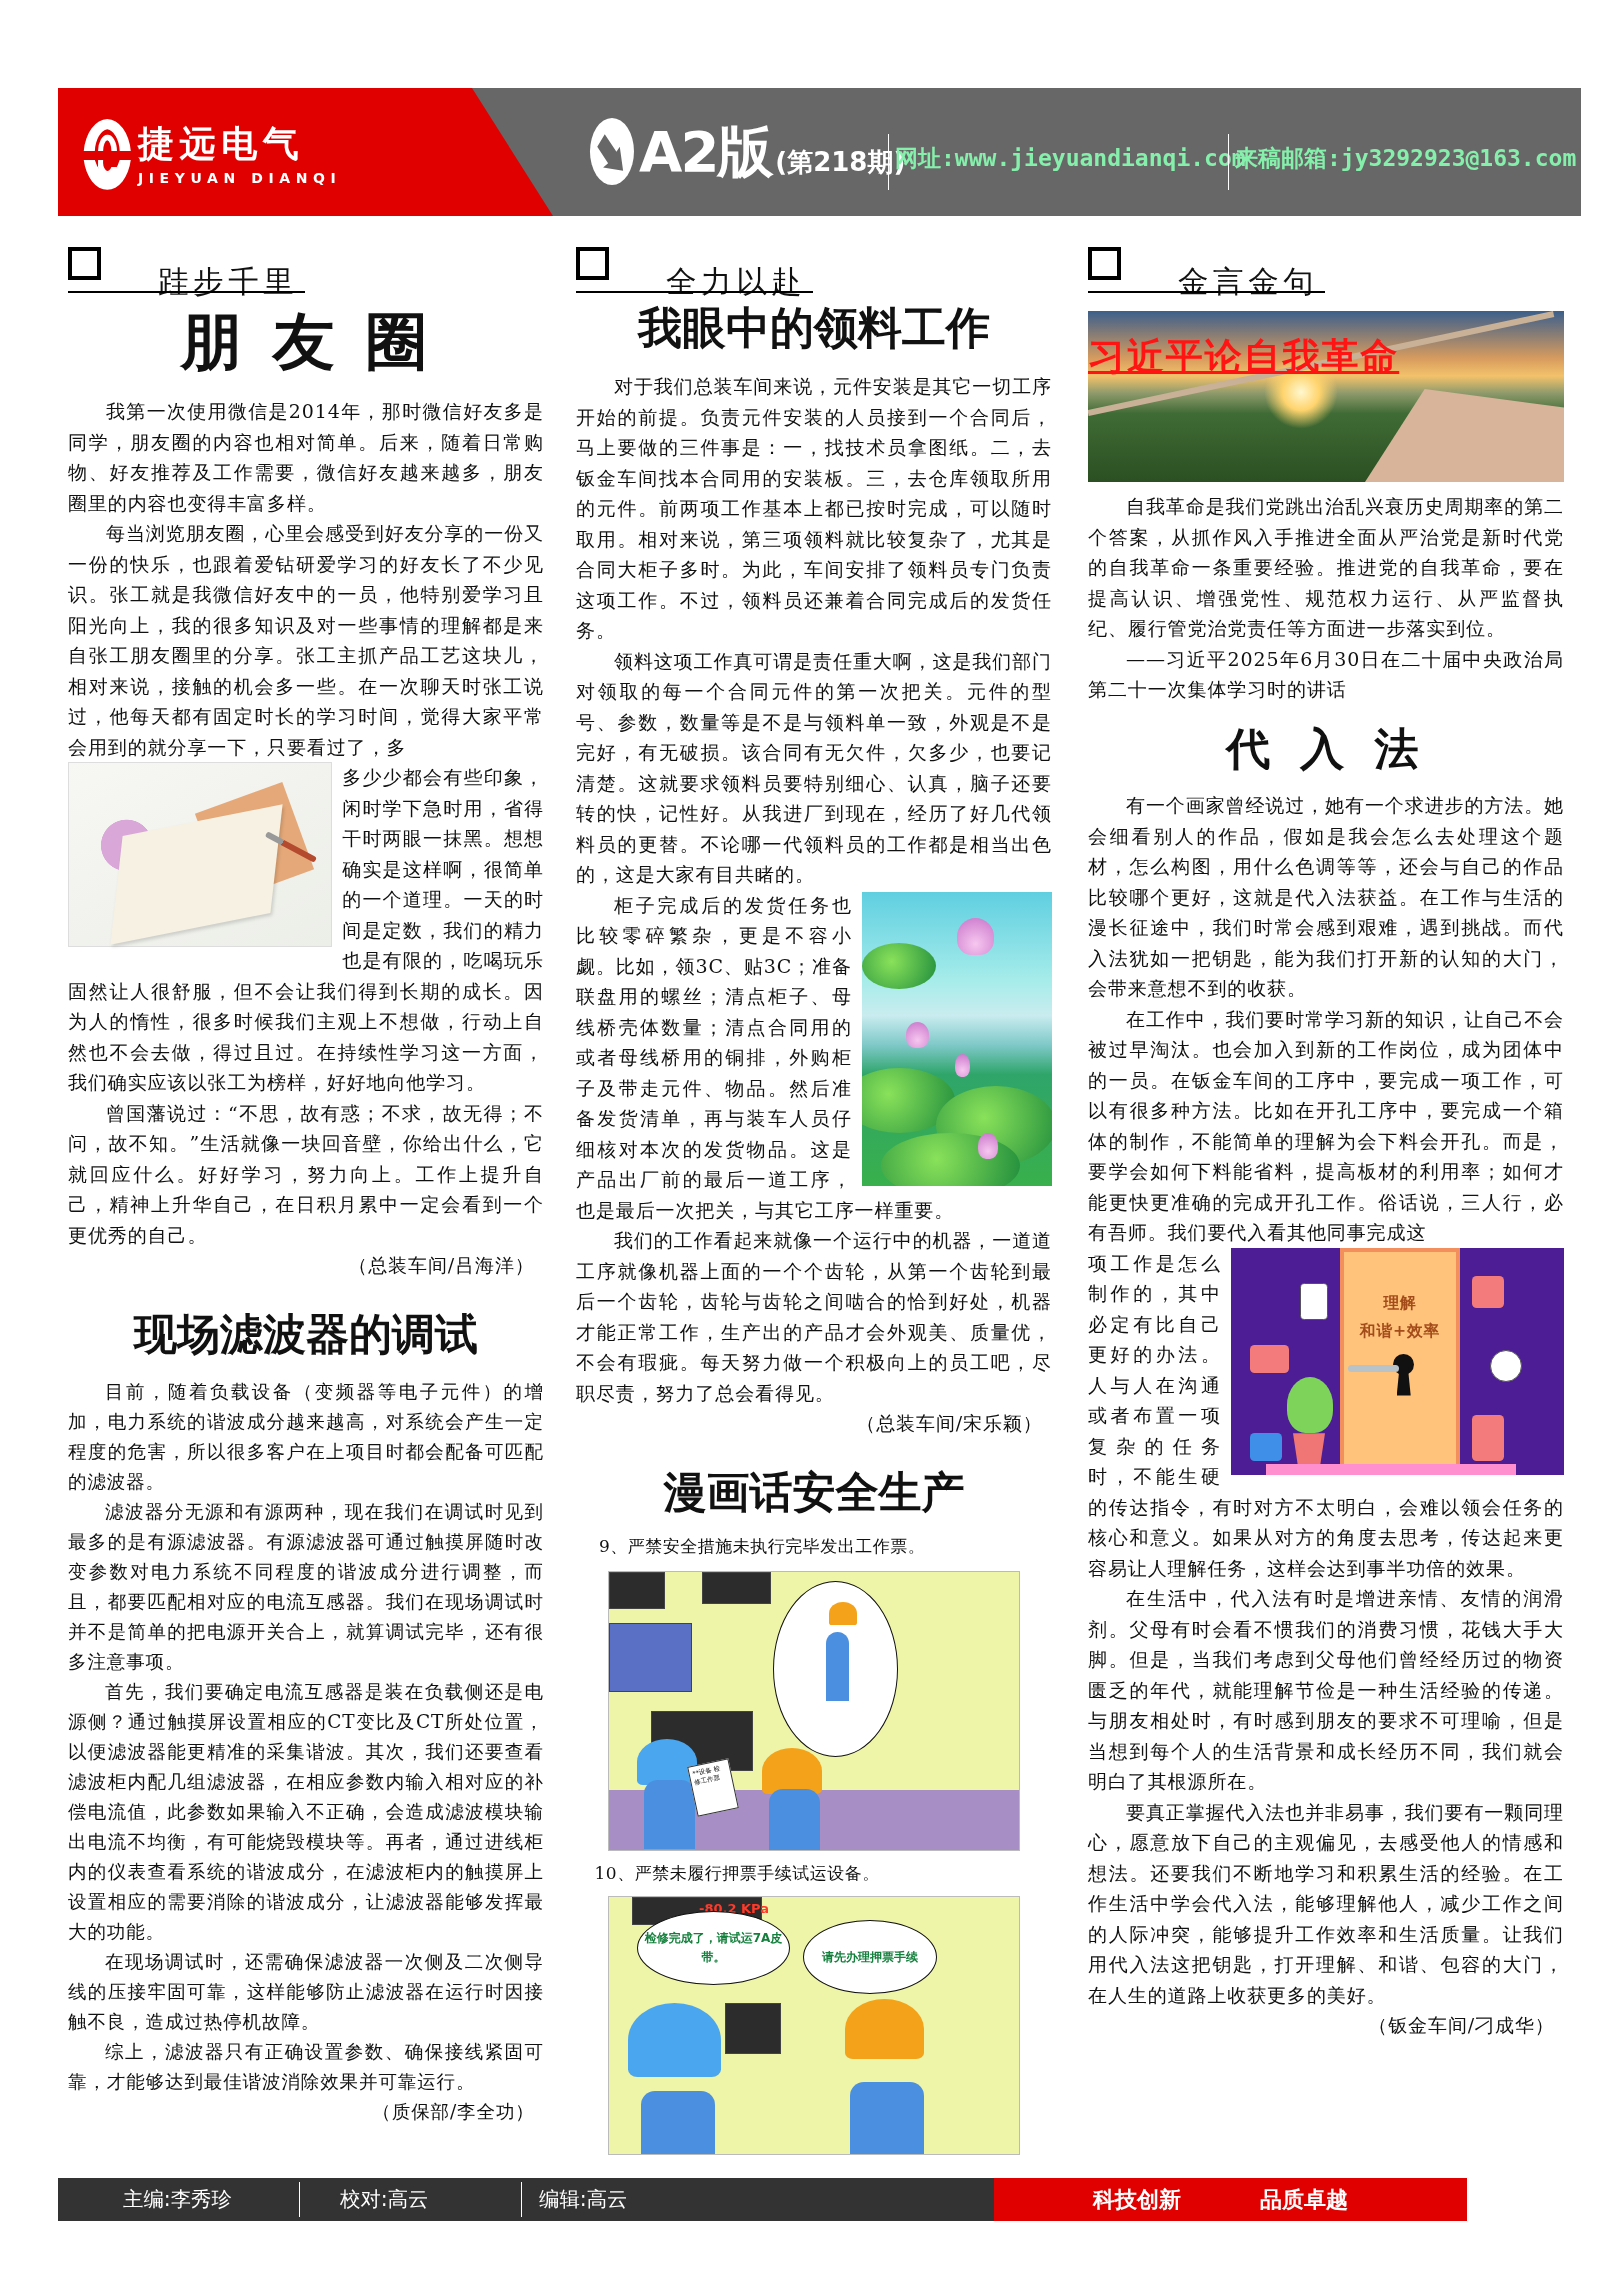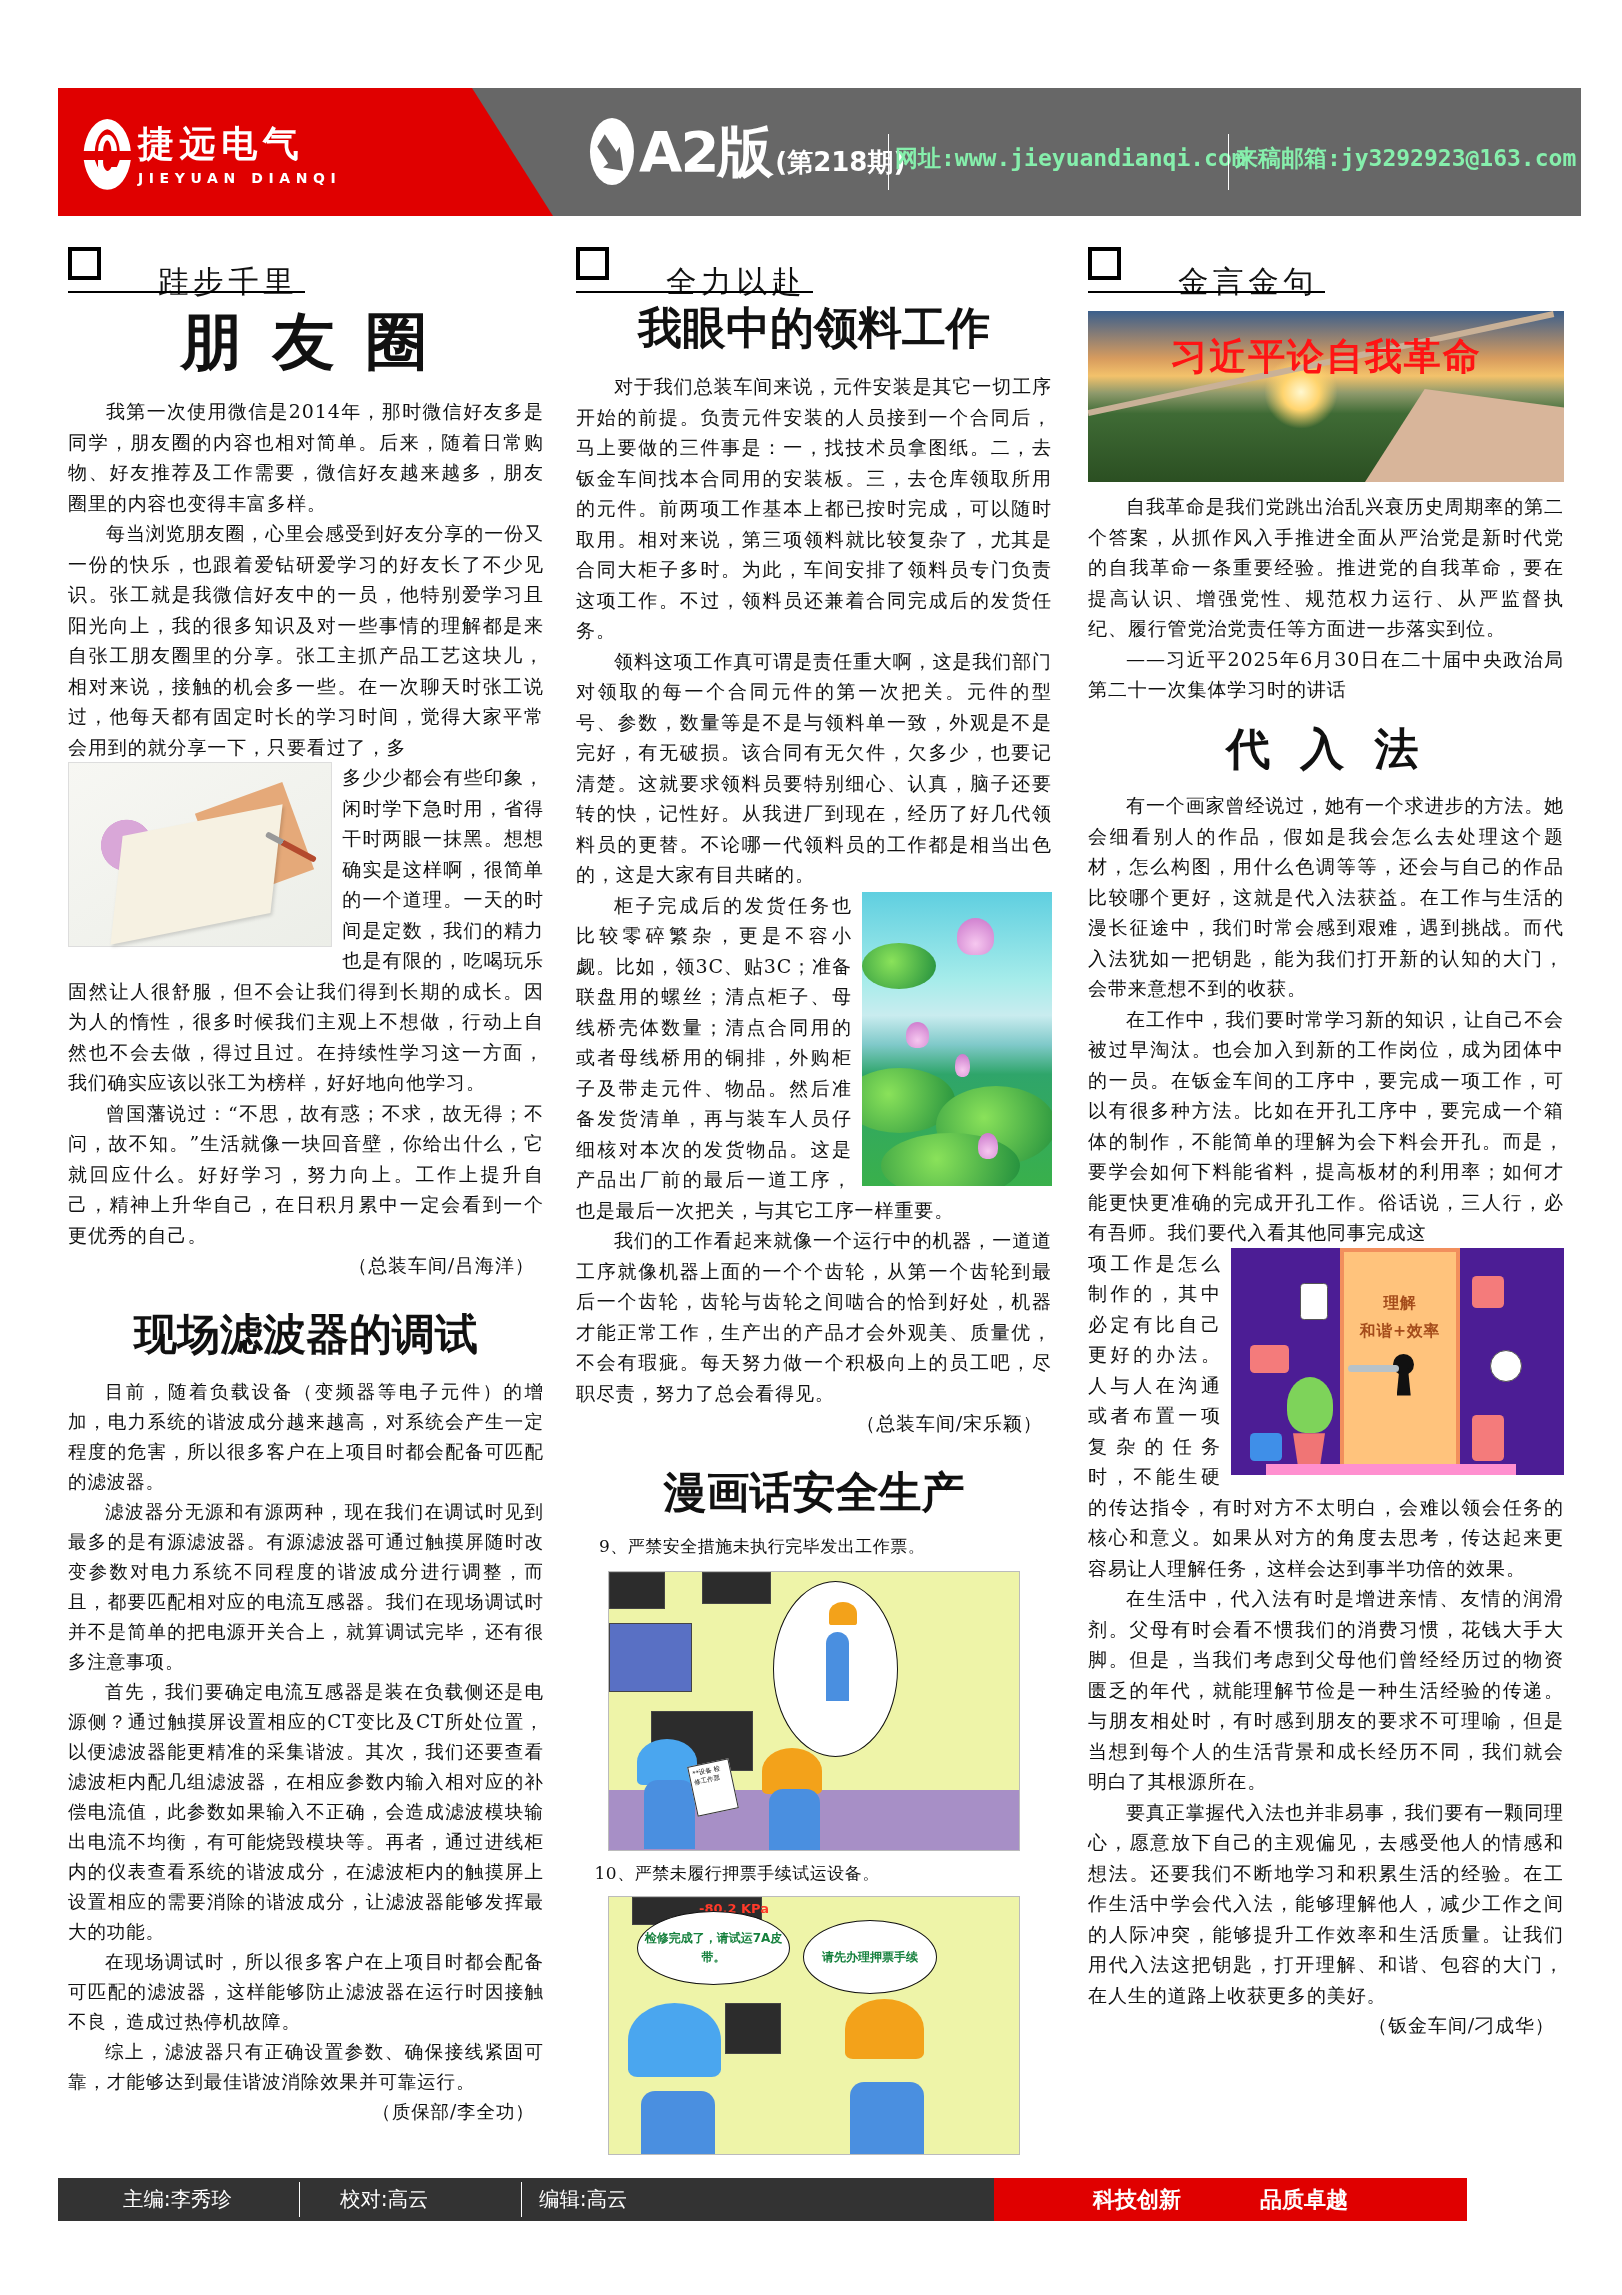--- a/index.html
+++ b/index.html
@@ -64,21 +64,21 @@
   .helmet { position: absolute; border-radius: 50% 50% 10% 10%; }
   .person { position: absolute; background: #4a8fe0; border-radius: 14px 14px 0 0; }
   .bubble { position: absolute; background: #fff; border: 1.9px solid #111; border-radius: 50%; display: flex; align-items: center; justify-content: center; text-align: center; font-family: "DejaVu Sans", sans-serif; font-weight: bold; font-size: 12px; line-height: 18.5px; color: #15803d; }
   .caption { font-size: 17px; line-height: 28px; letter-spacing: 0.5px; }
 
   .img-wall { width: 476px; height: 171px; position: relative; overflow: hidden;
     background: linear-gradient(180deg, #3b5f8c 0%, #d89c5e 28%, #f3c26b 38%, #8f9a6c 48%, #3f6b35 60%, #2b4f22 100%); }
   .img-wall .sun { position: absolute; left: 176px; top: 44px; width: 74px; height: 74px; border-radius: 50%; background: radial-gradient(circle, #fff8d0 0%, #ffd46e 35%, rgba(255,180,80,0) 70%); }
   .img-wall .rock { position: absolute; right: 0; bottom: 0; width: 199px; height: 93px; background: #d8b59a; clip-path: polygon(30% 0, 100% 20%, 100% 100%, 0 100%); }
   .img-wall .wall { position: absolute; left: 0; top: 99px; width: 476px; height: 5.6px; background: #c9b197; transform: rotate(-12deg); transform-origin: left; }
-  .img-wall .banner { position: absolute; left: 0; right: 0; top: 21px; text-align: center; color: #ff1414; font-family: "DejaVu Sans", sans-serif; font-size: 37px; letter-spacing: 1.9px; font-weight: bold; }
+  .img-wall .banner { position: absolute; left: 0; right: 0; top: 21px; color: #ff1414; font-family: "DejaVu Sans", sans-serif; font-size: 37px; letter-spacing: 1.9px; font-weight: bold; text-decoration: underline; }
 
   .img-door { width: 333px; height: 227px; position: relative; overflow: hidden; background: #4c1d95; }
   .img-door .door { position: absolute; left: 109px; top: 0; width: 120px; height: 217px; background: #ffc37c; border: 4.6px solid #f28f5d; border-bottom: none; }
   .img-door .door-text { position: absolute; left: 0; right: 0; top: 37px; text-align: center; color: #a44b1a; font-family: "DejaVu Sans", sans-serif; font-weight: bold; font-size: 15.7px; line-height: 28px; }
   .img-door .keyhole { position: absolute; left: 49px; top: 102px; width: 21px; height: 21px; border-radius: 50%; background: #111; }
   .img-door .keyhole::after { content: ""; position: absolute; left: 3.7px; top: 14px; width: 14px; height: 28px; background: #111; clip-path: polygon(20% 0, 80% 0, 100% 100%, 0 100%); }
   .img-door .key { position: absolute; left: 3.7px; top: 113px; width: 51px; height: 7.4px; background: #b7c2c9; border-radius: 3.7px; }
   .img-door .plant { position: absolute; left: 62px; bottom: 9.3px; width: 32px; height: 32px; background: #f07575; clip-path: polygon(0 0, 100% 0, 85% 100%, 15% 100%); }
   .img-door .leafy { position: absolute; left: 56px; bottom: 42px; width: 46px; height: 56px; background: #7ed35a; border-radius: 50% 50% 40% 40%; }
   .img-door .pinkbar { position: absolute; left: 35px; bottom: 0; width: 250px; height: 10.2px; background: #ff8fcf; }
@@ -142,21 +142,21 @@
     <p class="noindent">多少少都会有些印象，闲时学下急时用，省得干时两眼一抹黑。想想确实是这样啊，很简单的一个道理。一天的时间是定数，我们的精力也是有限的，吃喝玩乐固然让人很舒服，但不会让我们得到长期的成长。因为人的惰性，很多时候我们主观上不想做，行动上自然也不会去做，得过且过。在持续性学习这一方面，我们确实应该以张工为榜样，好好地向他学习。</p>
     <p>曾国藩说过：“不思，故有惑；不求，故无得；不问，故不知。”生活就像一块回音壁，你给出什么，它就回应什么。好好学习，努力向上。工作上提升自己，精神上升华自己，在日积月累中一定会看到一个更优秀的自己。</p>
     <p class="noindent byline">（总装车间/吕海洋）</p>
   </div>
 
   <h1 class="title" style="font-size:43px; margin-top:28px; margin-bottom:16.7px;">现场滤波器的调试</h1>
   <div class="body-text" style="font-size:18.5px; line-height:30px;">
     <p>目前，随着负载设备（变频器等电子元件）的增加，电力系统的谐波成分越来越高，对系统会产生一定程度的危害，所以很多客户在上项目时都会配备可匹配的滤波器。</p>
     <p>滤波器分无源和有源两种，现在我们在调试时见到最多的是有源滤波器。有源滤波器可通过触摸屏随时改变参数对电力系统不同程度的谐波成分进行调整，而且，都要匹配相对应的电流互感器。我们在现场调试时并不是简单的把电源开关合上，就算调试完毕，还有很多注意事项。</p>
     <p>首先，我们要确定电流互感器是装在负载侧还是电源侧？通过触摸屏设置相应的CT变比及CT所处位置，以便滤波器能更精准的采集谐波。其次，我们还要查看滤波柜内配几组滤波器，在相应参数内输入相对应的补偿电流值，此参数如果输入不正确，会造成滤波模块输出电流不均衡，有可能烧毁模块等。再者，通过进线柜内的仪表查看系统的谐波成分，在滤波柜内的触摸屏上设置相应的需要消除的谐波成分，让滤波器能够发挥最大的功能。</p>
-    <p>在现场调试时，所以很多客户在上项目时都会配备可匹配的滤波器，这样能够防止滤波器在运行时因接触不良，造成过热停机故障。</p>
+    <p>在现场调试时，还需确保滤波器一次侧及二次侧导线的压接牢固可靠，这样能够防止滤波器在运行时因接触不良，造成过热停机故障。</p>
     <p>综上，滤波器只有正确设置参数、确保接线紧固可靠，才能够达到最佳谐波消除效果并可靠运行。</p>
     <p class="noindent byline">（质保部/李全功）</p>
   </div>
 </div>
 
 <div class="col col2">
   <div class="sec-head">
     <div class="box"></div>
     <div class="label">全力以赴</div>
     <div class="rule"></div>

